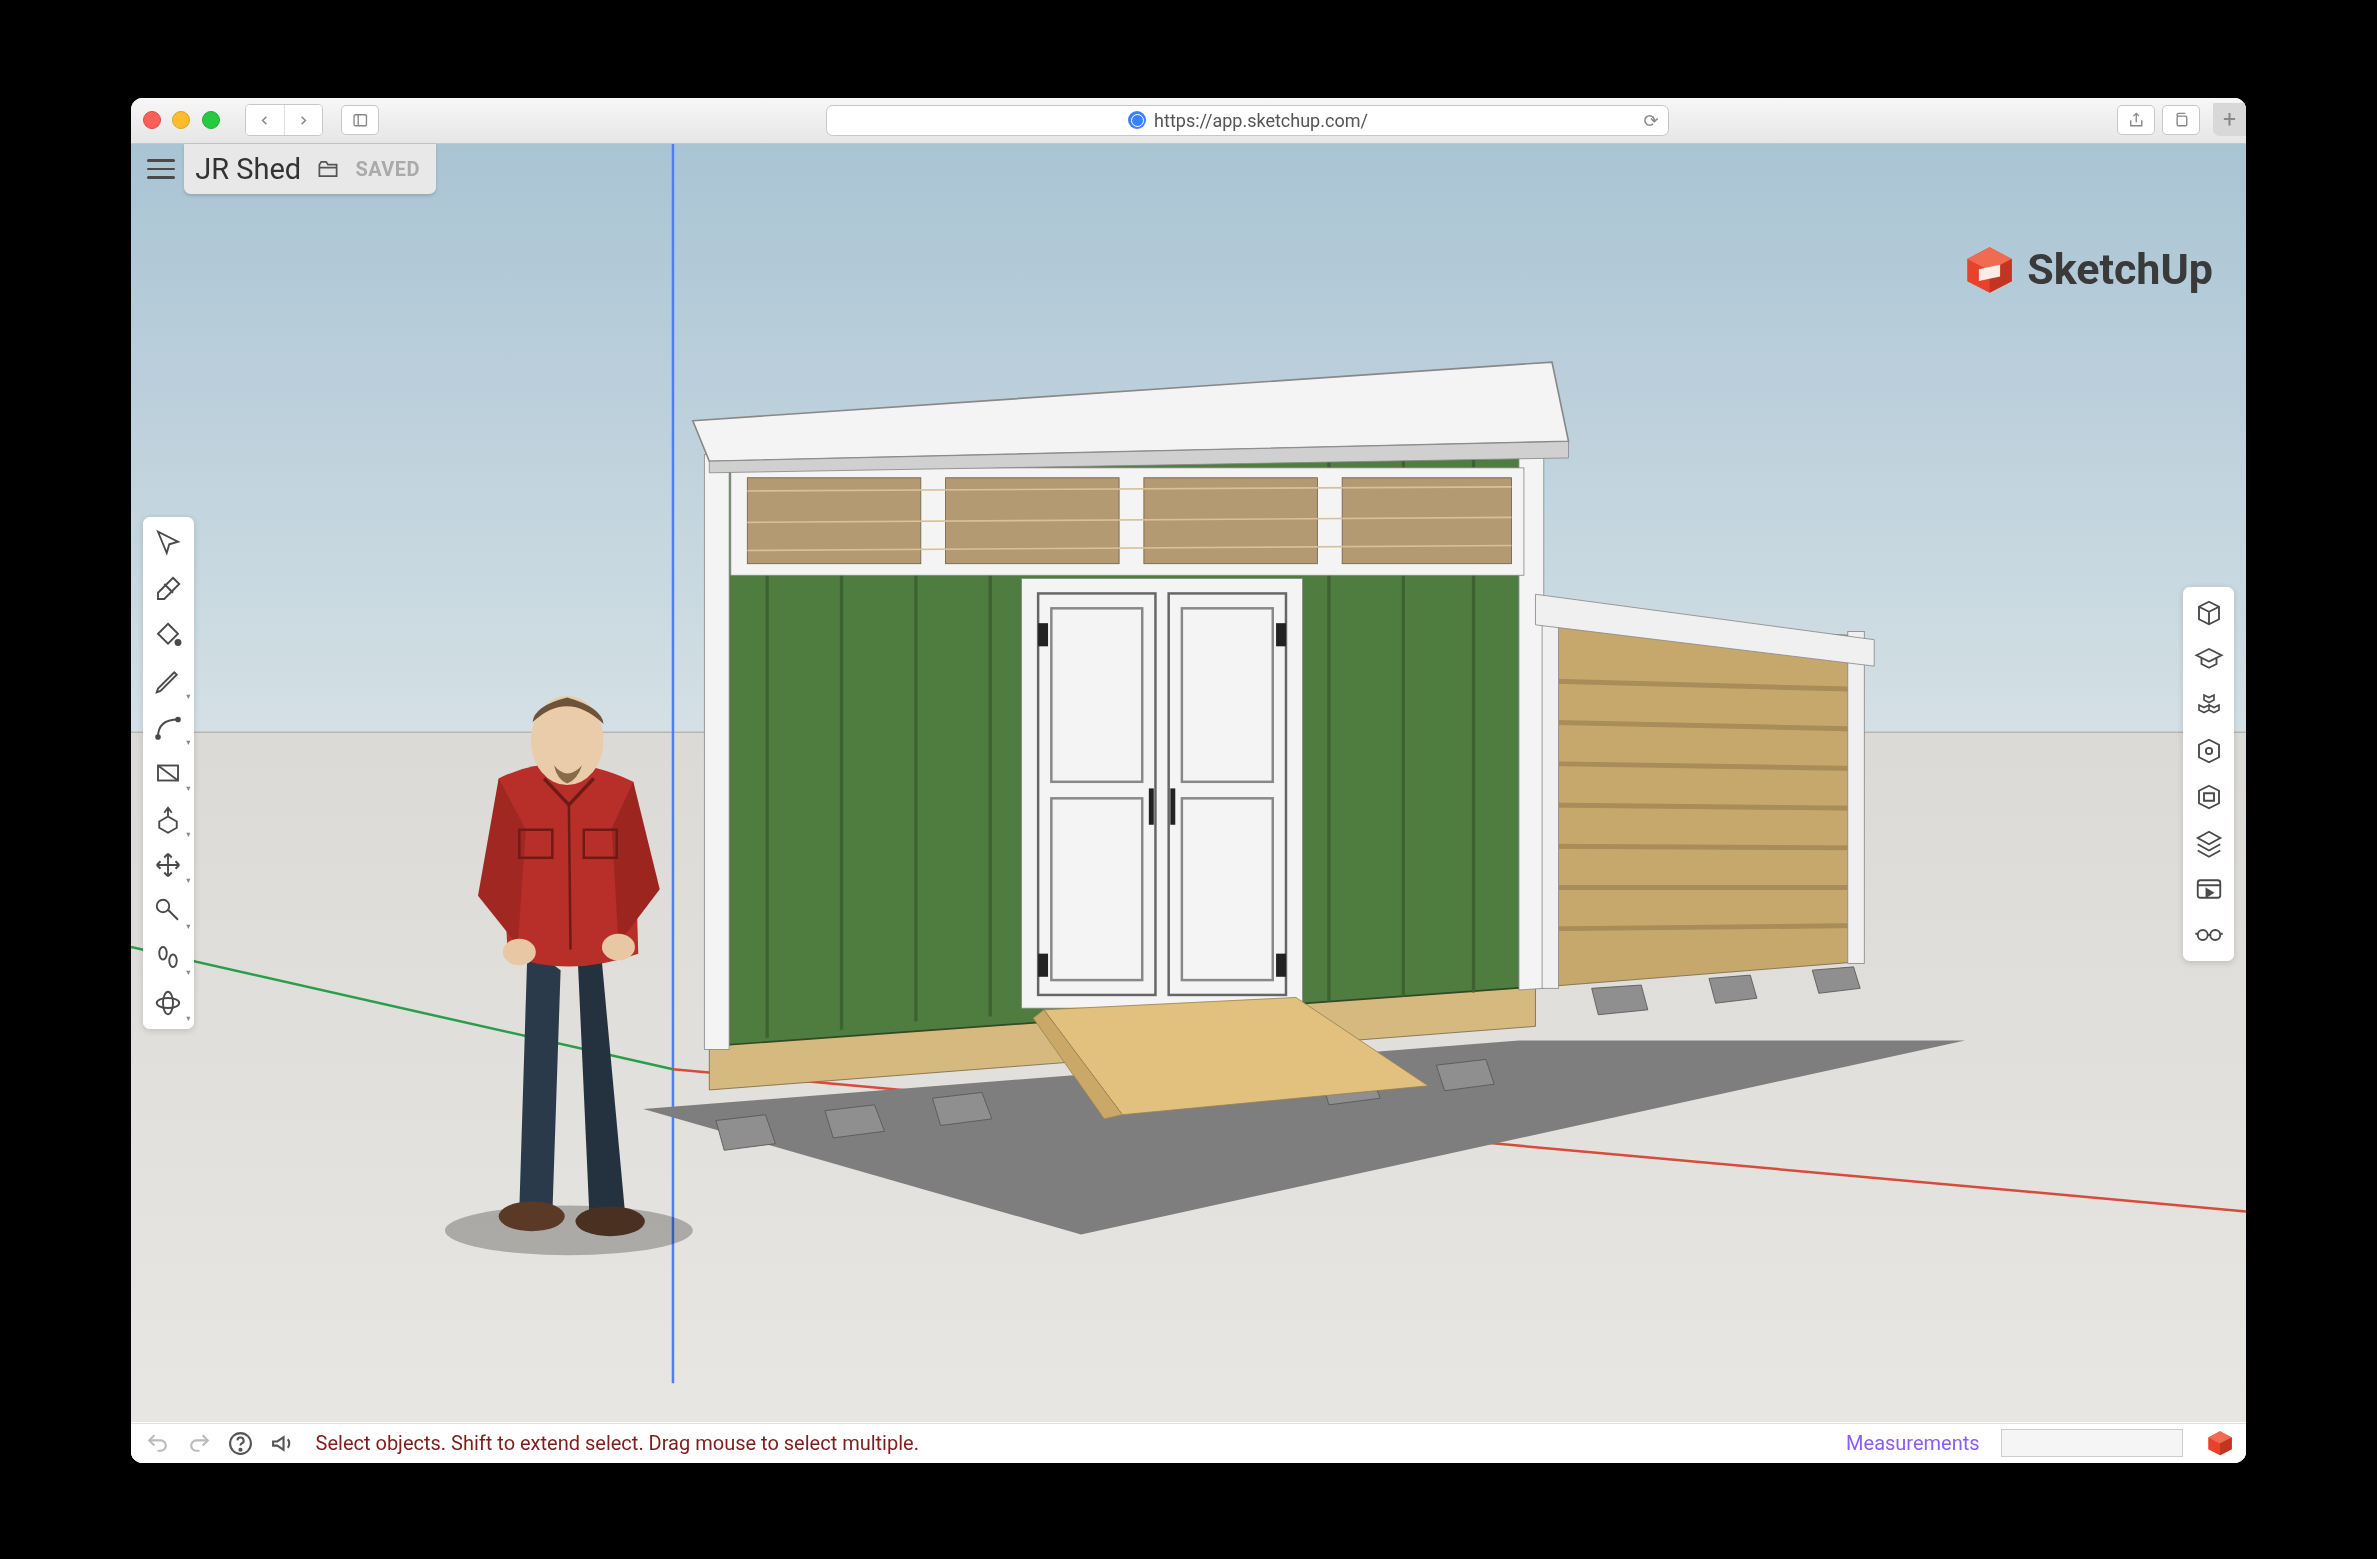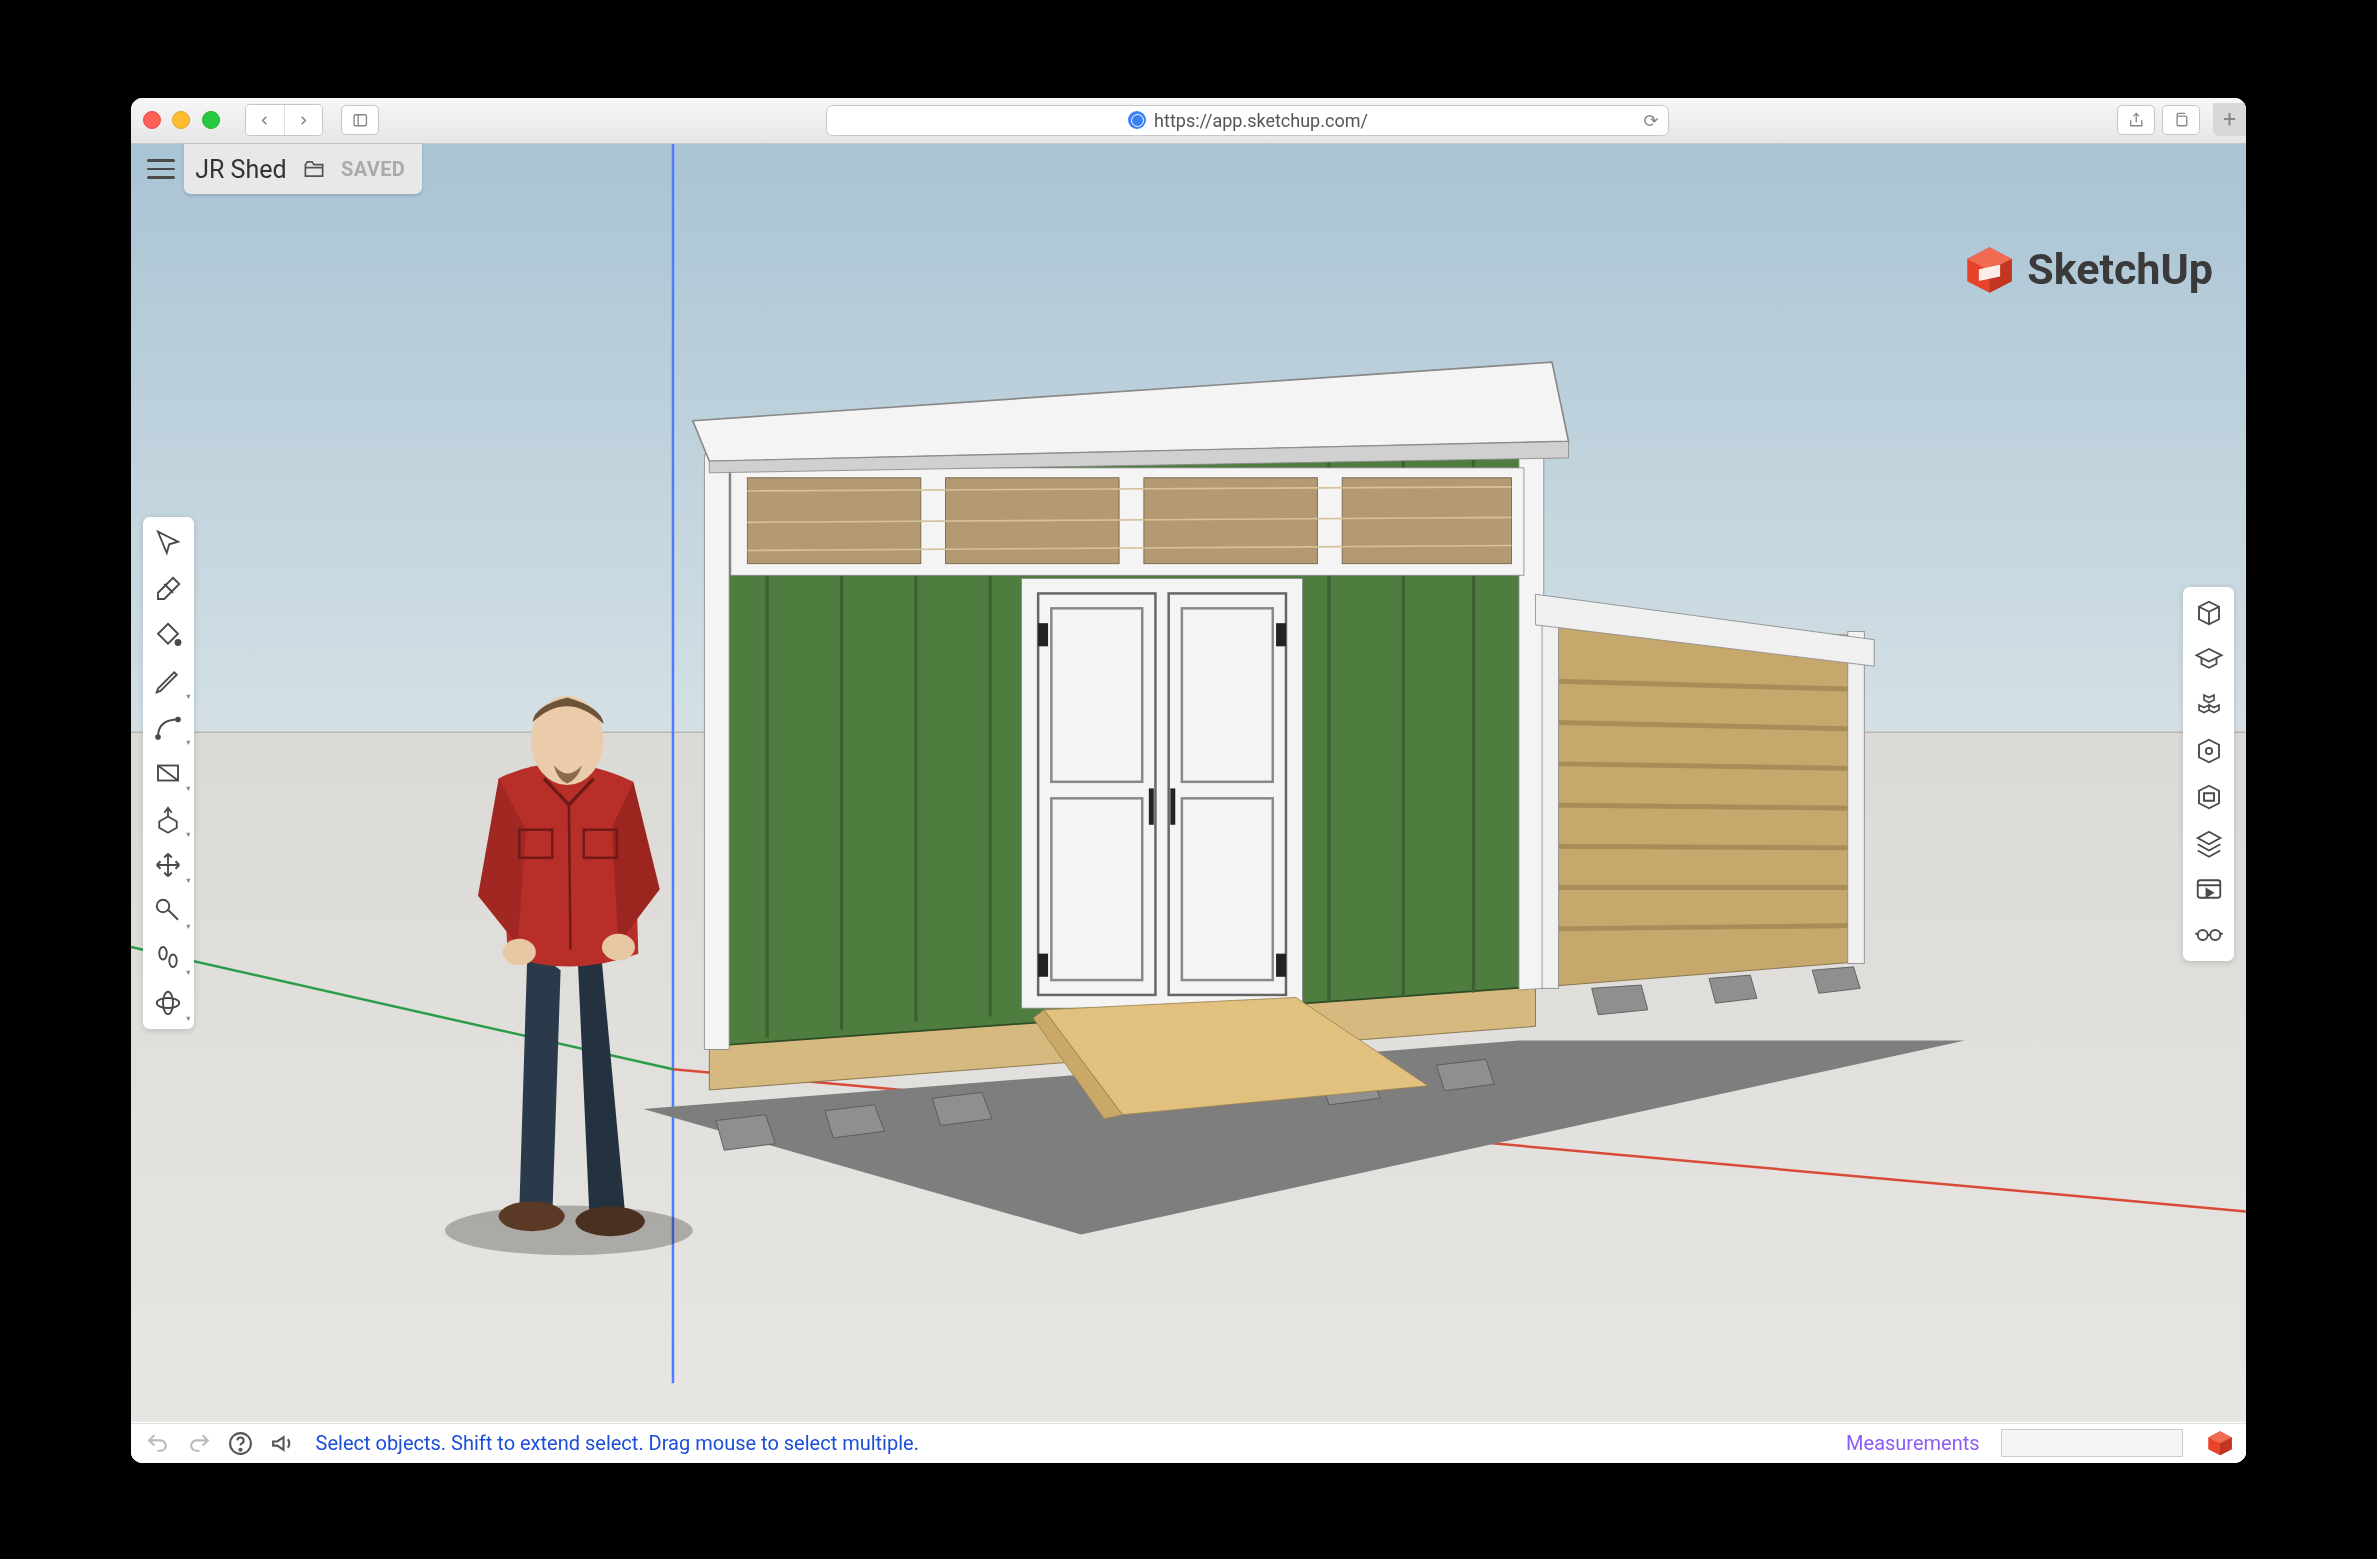--- a/index.html
+++ b/index.html
@@ -76,21 +76,21 @@
   .file-tab {
     height: 50px;
     padding: 0 16.5px 0 11.6px;
     display: flex;
     align-items: center;
     gap: 13.2px;
     background: #e8e8e8;
     border-radius: 0 0 6.6px 6.6px;
     box-shadow: 0 1.7px 3.3px rgba(0,0,0,0.15);
   }
-  .file-name { font-size: 25px; color: #333; }
+  .file-name { font-size: 29px; color: #333; }
   .folder-icon { width: 28px; height: 23px; color: #555; }
   .saved-badge { font-size: 20px; font-weight: 700; color: #aaa; letter-spacing: 0.4px; }
 
   .brand-logo {
     position: absolute; top: 99px; right: 33px; z-index: 30;
     display: flex; align-items: center; gap: 11.6px;
   }
   .brand-text { font-size: 43px; font-weight: 700; color: #3a3a3a; }
 
   .viewport {
@@ -126,21 +126,21 @@
     height: 40px;
     background: #fff;
     border-top: 0.8px solid #e0e0e0;
     display: flex;
     align-items: center;
     padding: 0 11.6px;
     gap: 11.6px;
     z-index: 30;
   }
   .status-bar .sb-icon { width: 30px; height: 30px; display: flex; align-items: center; justify-content: center; color: #888; }
-  .status-hint { font-size: 20px; color: #1d4ed8; margin-left: 6.6px; }
+  .status-hint { font-size: 20px; color: #7f1d1d; margin-left: 6.6px; }
   .measurements-label { margin-left: auto; font-size: 20px; color: #8b5cf6; }
   .measurements-input { width: 182px; height: 28px; border: 0.8px solid #ccc; background: #f5f5f5; margin-left: 10px; }
   .su-mini-logo { width: 28px; height: 28px; margin-left: 11.6px; }
 </style>
 </head>
 <body>
 
 <div class="browser-window">
   <div class="browser-chrome">
     <div class="traffic-lights">

